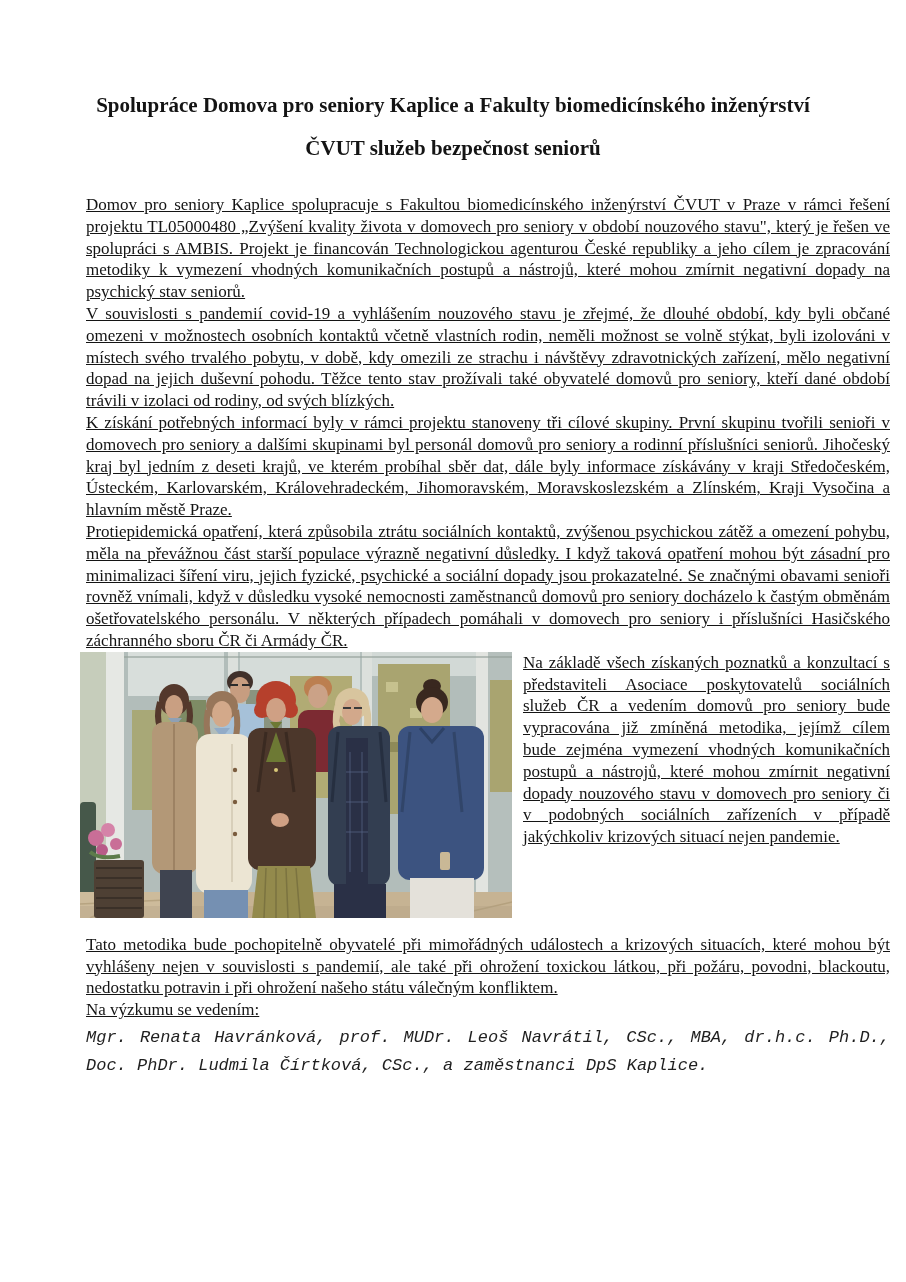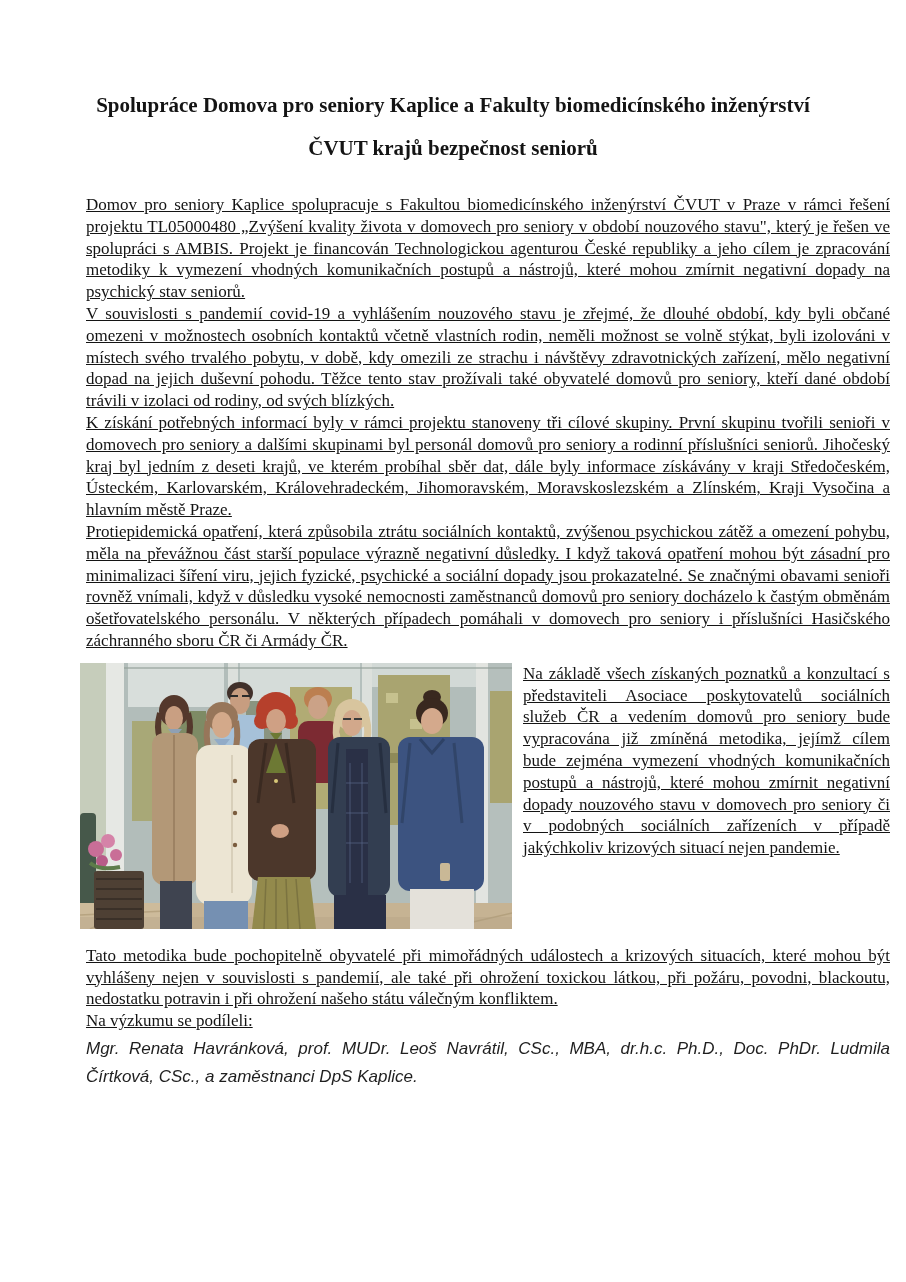--- a/index.html
+++ b/index.html
@@ -23,48 +23,48 @@
     margin-top:24px;
     width:804px;
   }
   p.par{
     margin:0;
     font-size:17px;
     line-height:21.8px;
     text-align:justify;
     text-decoration:underline;
   }
-  .photo-row{margin-top:11px;}
+  .photo-row{margin-top:0;}
   .photo-frame{
     float:left;
     width:432px;height:266px;
     margin:0 11px 2px -6px;
     overflow:hidden;
   }
   .photo-frame svg{display:block;}
   p.below-par{clear:both;padding-top:14px;}
   .credits-label{margin-top:16px;font-size:17px;line-height:22px;}
   .credits-names{
     margin:3px 0 0 0;
-    font-family:Liberation Sans, sans-serif;
+    font-family:Liberation Mono, monospace;
     font-style:italic;
     font-size:17px;
     line-height:28px;
     text-align:justify;
     color:#1f1f1f;
   }
 </style>
 </head>
 <body>
 
 <div class="page">
 
   <div class="doc-title">
     <div>Spolupráce Domova pro seniory Kaplice a Fakulty biomedicínského inženýrství</div>
-    <div>ČVUT krajů bezpečnost seniorů</div>
+    <div>ČVUT služeb bezpečnost seniorů</div>
   </div>
 
   <div class="content">
     <p class="par">Domov pro seniory Kaplice spolupracuje s Fakultou biomedicínského inženýrství ČVUT v Praze v rámci řešení projektu TL05000480 „Zvýšení kvality života v domovech pro seniory v období nouzového stavu", který je řešen ve spolupráci s AMBIS. Projekt je financován Technologickou agenturou České republiky a jeho cílem je zpracování metodiky k vymezení vhodných komunikačních postupů a nástrojů, které mohou zmírnit negativní dopady na psychický stav seniorů.</p>
     <p class="par">V souvislosti s pandemií covid-19 a vyhlášením nouzového stavu je zřejmé, že dlouhé období, kdy byli občané omezeni v možnostech osobních kontaktů včetně vlastních rodin, neměli možnost se volně stýkat, byli izolováni v místech svého trvalého pobytu, v době, kdy omezili ze strachu i návštěvy zdravotnických zařízení, mělo negativní dopad na jejich duševní pohodu. Těžce tento stav prožívali také obyvatelé domovů pro seniory, kteří dané období trávili v izolaci od rodiny, od svých blízkých.</p>
     <p class="par">K získání potřebných informací byly v rámci projektu stanoveny tři cílové skupiny. První skupinu tvořili senioři v domovech pro seniory a dalšími skupinami byl personál domovů pro seniory a rodinní příslušníci seniorů. Jihočeský kraj byl jedním z deseti krajů, ve kterém probíhal sběr dat, dále byly informace získávány v kraji Středočeském, Ústeckém, Karlovarském, Královehradeckém, Jihomoravském, Moravskoslezském a Zlínském, Kraji Vysočina a hlavním městě Praze.</p>
     <p class="par">Protiepidemická opatření, která způsobila ztrátu sociálních kontaktů, zvýšenou psychickou zátěž a omezení pohybu, měla na převážnou část starší populace výrazně negativní důsledky. I když taková opatření mohou být zásadní pro minimalizaci šíření viru, jejich fyzické, psychické a sociální dopady jsou prokazatelné. Se značnými obavami senioři rovněž vnímali, když v důsledku vysoké nemocnosti zaměstnanců domovů pro seniory docházelo k častým obměnám ošetřovatelského personálu. V některých případech pomáhali v domovech pro seniory i příslušníci Hasičského záchranného sboru ČR či Armády ČR.</p>
 
     <div class="photo-row">
       <div class="photo-frame" role="img" aria-label="Seven members of the project team (six women and one man) standing outdoors in front of the glass entrance of the senior home">
@@ -188,17 +188,17 @@
             <path d="M16 216 h46 M16 226 h46 M16 236 h46 M16 246 h46 M16 256 h46" stroke="#3a3028" stroke-width="2" fill="none"></path>
           </g>
         </svg>
       </div>
 
       <p class="par">Na základě všech získaných poznatků a konzultací s představiteli Asociace poskytovatelů sociálních služeb ČR a vedením domovů pro seniory bude vypracována již zmíněná metodika, jejímž cílem bude zejména vymezení vhodných komunikačních postupů a nástrojů, které mohou zmírnit negativní dopady nouzového stavu v domovech pro seniory či v podobných sociálních zařízeních v případě jakýchkoliv krizových situací nejen pandemie.</p>
     </div>
 
     <p class="par below-par">Tato metodika bude pochopitelně obyvatelé při mimořádných událostech a krizových situacích, které mohou být vyhlášeny nejen v souvislosti s pandemií, ale také při ohrožení toxickou látkou, při požáru, povodni, blackoutu, nedostatku potravin i při ohrožení našeho státu válečným konfliktem.</p>
 
-    <p class="par credits-label">Na výzkumu se podíleli:</p>
+    <p class="par credits-label">Na výzkumu se vedením:</p>
     <p class="credits-names">Mgr. Renata Havránková, prof. MUDr. Leoš Navrátil, CSc., MBA, dr.h.c. Ph.D., Doc. PhDr. Ludmila Čírtková, CSc., a zaměstnanci DpS Kaplice.</p>
   </div>
 
 </div>
 
 </body></html>

